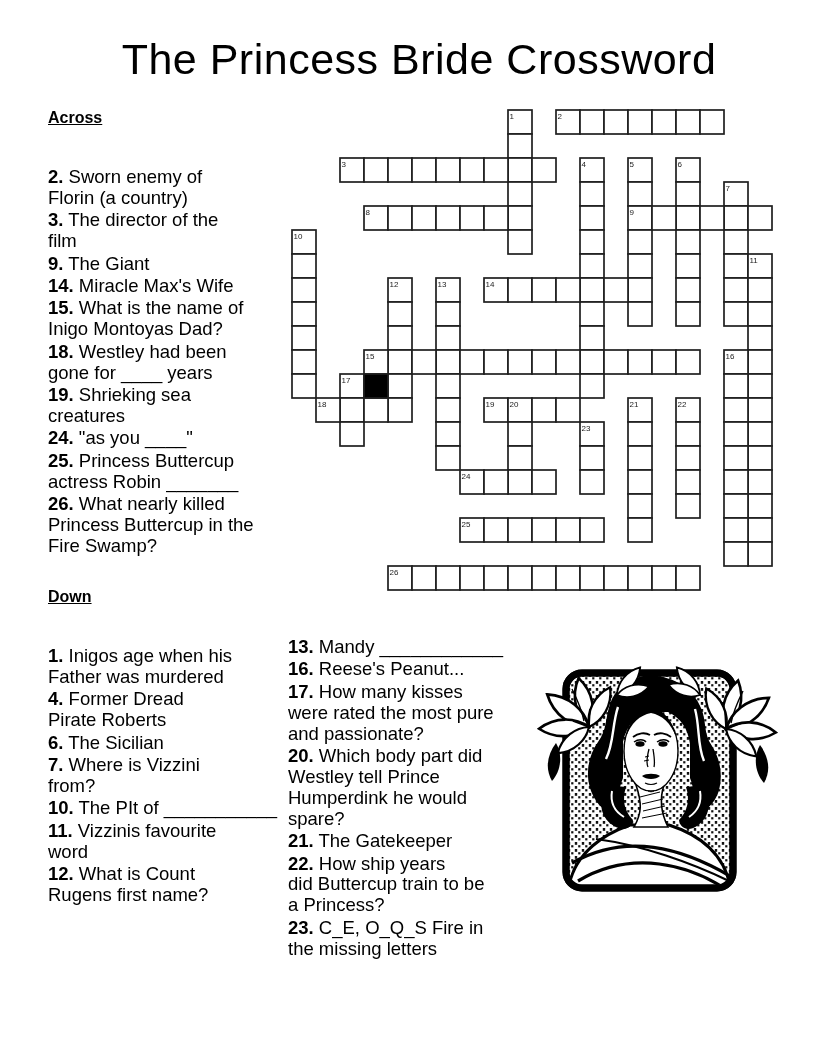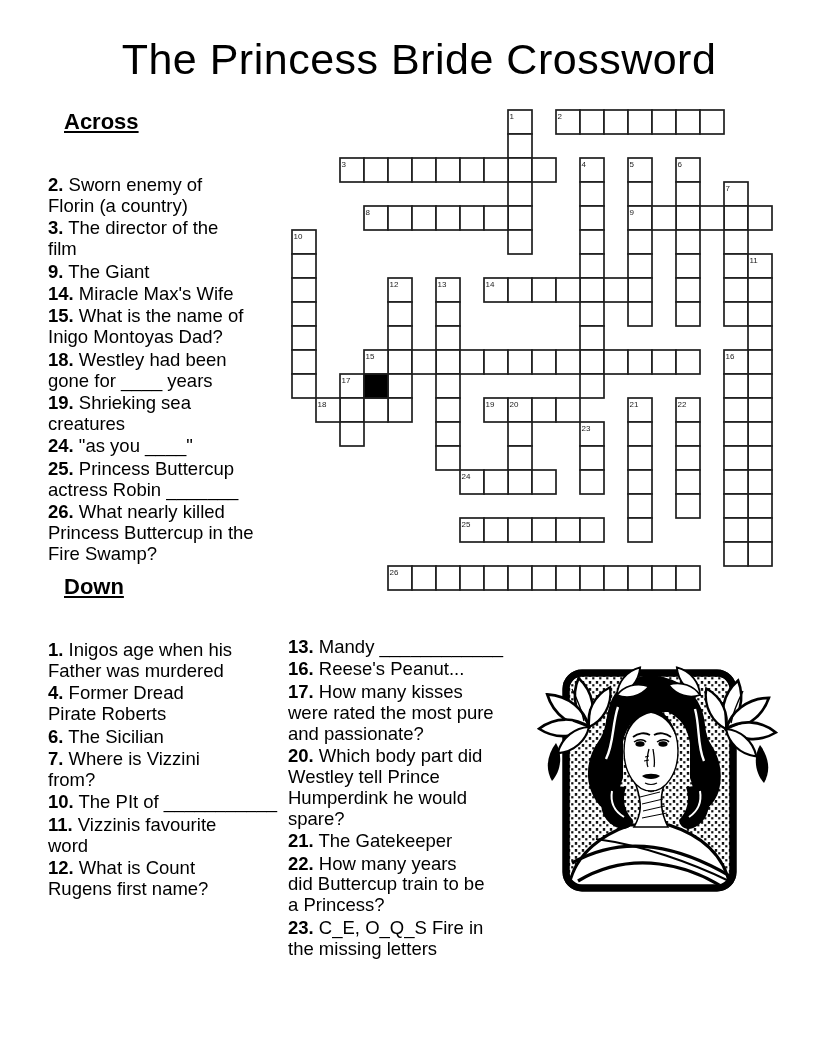--- a/index.html
+++ b/index.html
@@ -2,23 +2,23 @@
 <html><head>
 <meta charset="utf-8">
 <style>
   html,body{margin:0;padding:0;background:#fff;}
   .page{position:relative;width:816px;height:1056px;background:#fff;overflow:hidden;
         font-family:"Liberation Sans", sans-serif;color:#000;}
   .title{position:absolute;top:34px;left:0;right:0;margin:0;text-align:center;
          font-size:43px;font-weight:400;letter-spacing:.5px;line-height:1.2;padding-left:22px;}
   .block{position:absolute;}
   .across{left:48px;top:109px;width:252px;}
-  .down1{left:48px;top:574px;width:252px;}
+  .down1{left:48px;top:588px;width:252px;}
   .down2{left:288px;top:597px;width:252px;}
-  .heading{font-size:22px;font-weight:bold;text-decoration:underline;margin:0 0 6px 16px;}
+  .heading{font-size:16px;font-weight:bold;text-decoration:underline;margin:0 0 6px 0;}
   .clues{font-size:18.5px;line-height:20.9px;margin-top:40px;}
   .clue{margin:0 0 1.5px 0;}
   .clue .num{font-weight:bold;}
   .clue .txt{white-space:pre-line;}
   .grid{position:absolute;left:290px;top:108px;}
   .cellnum{font-family:"Liberation Sans",sans-serif;font-size:8px;fill:#222;}
   .illus{position:absolute;left:532px;top:645px;}
 </style>
 </head>
 <body>
@@ -74,21 +74,21 @@
         <p class="clue"><b class="num">13.</b><span class="txt"> Mandy ____________</span></p>
         <p class="clue"><b class="num">16.</b><span class="txt"> Reese's Peanut...</span></p>
         <p class="clue"><b class="num">17.</b><span class="txt"> How many kisses
 were rated the most pure
 and passionate?</span></p>
         <p class="clue"><b class="num">20.</b><span class="txt"> Which body part did
 Westley tell Prince
 Humperdink he would
 spare?</span></p>
         <p class="clue"><b class="num">21.</b><span class="txt"> The Gatekeeper</span></p>
-        <p class="clue"><b class="num">22.</b><span class="txt"> How many years
+        <p class="clue"><b class="num">22.</b><span class="txt"> How ship years
 did Buttercup train to be
 a Princess?</span></p>
         <p class="clue"><b class="num">23.</b><span class="txt"> C_E, O_Q_S Fire in
 the missing letters</span></p>
       </div>
   </div>
 
   <svg class="grid" width="484" height="484" viewBox="0 0 484 484">
       <rect x="218" y="2" width="24" height="24" fill="#fff" stroke="#1f1f1f" stroke-width="1.7"></rect>
       <rect x="218" y="26" width="24" height="24" fill="#fff" stroke="#1f1f1f" stroke-width="1.7"></rect>

